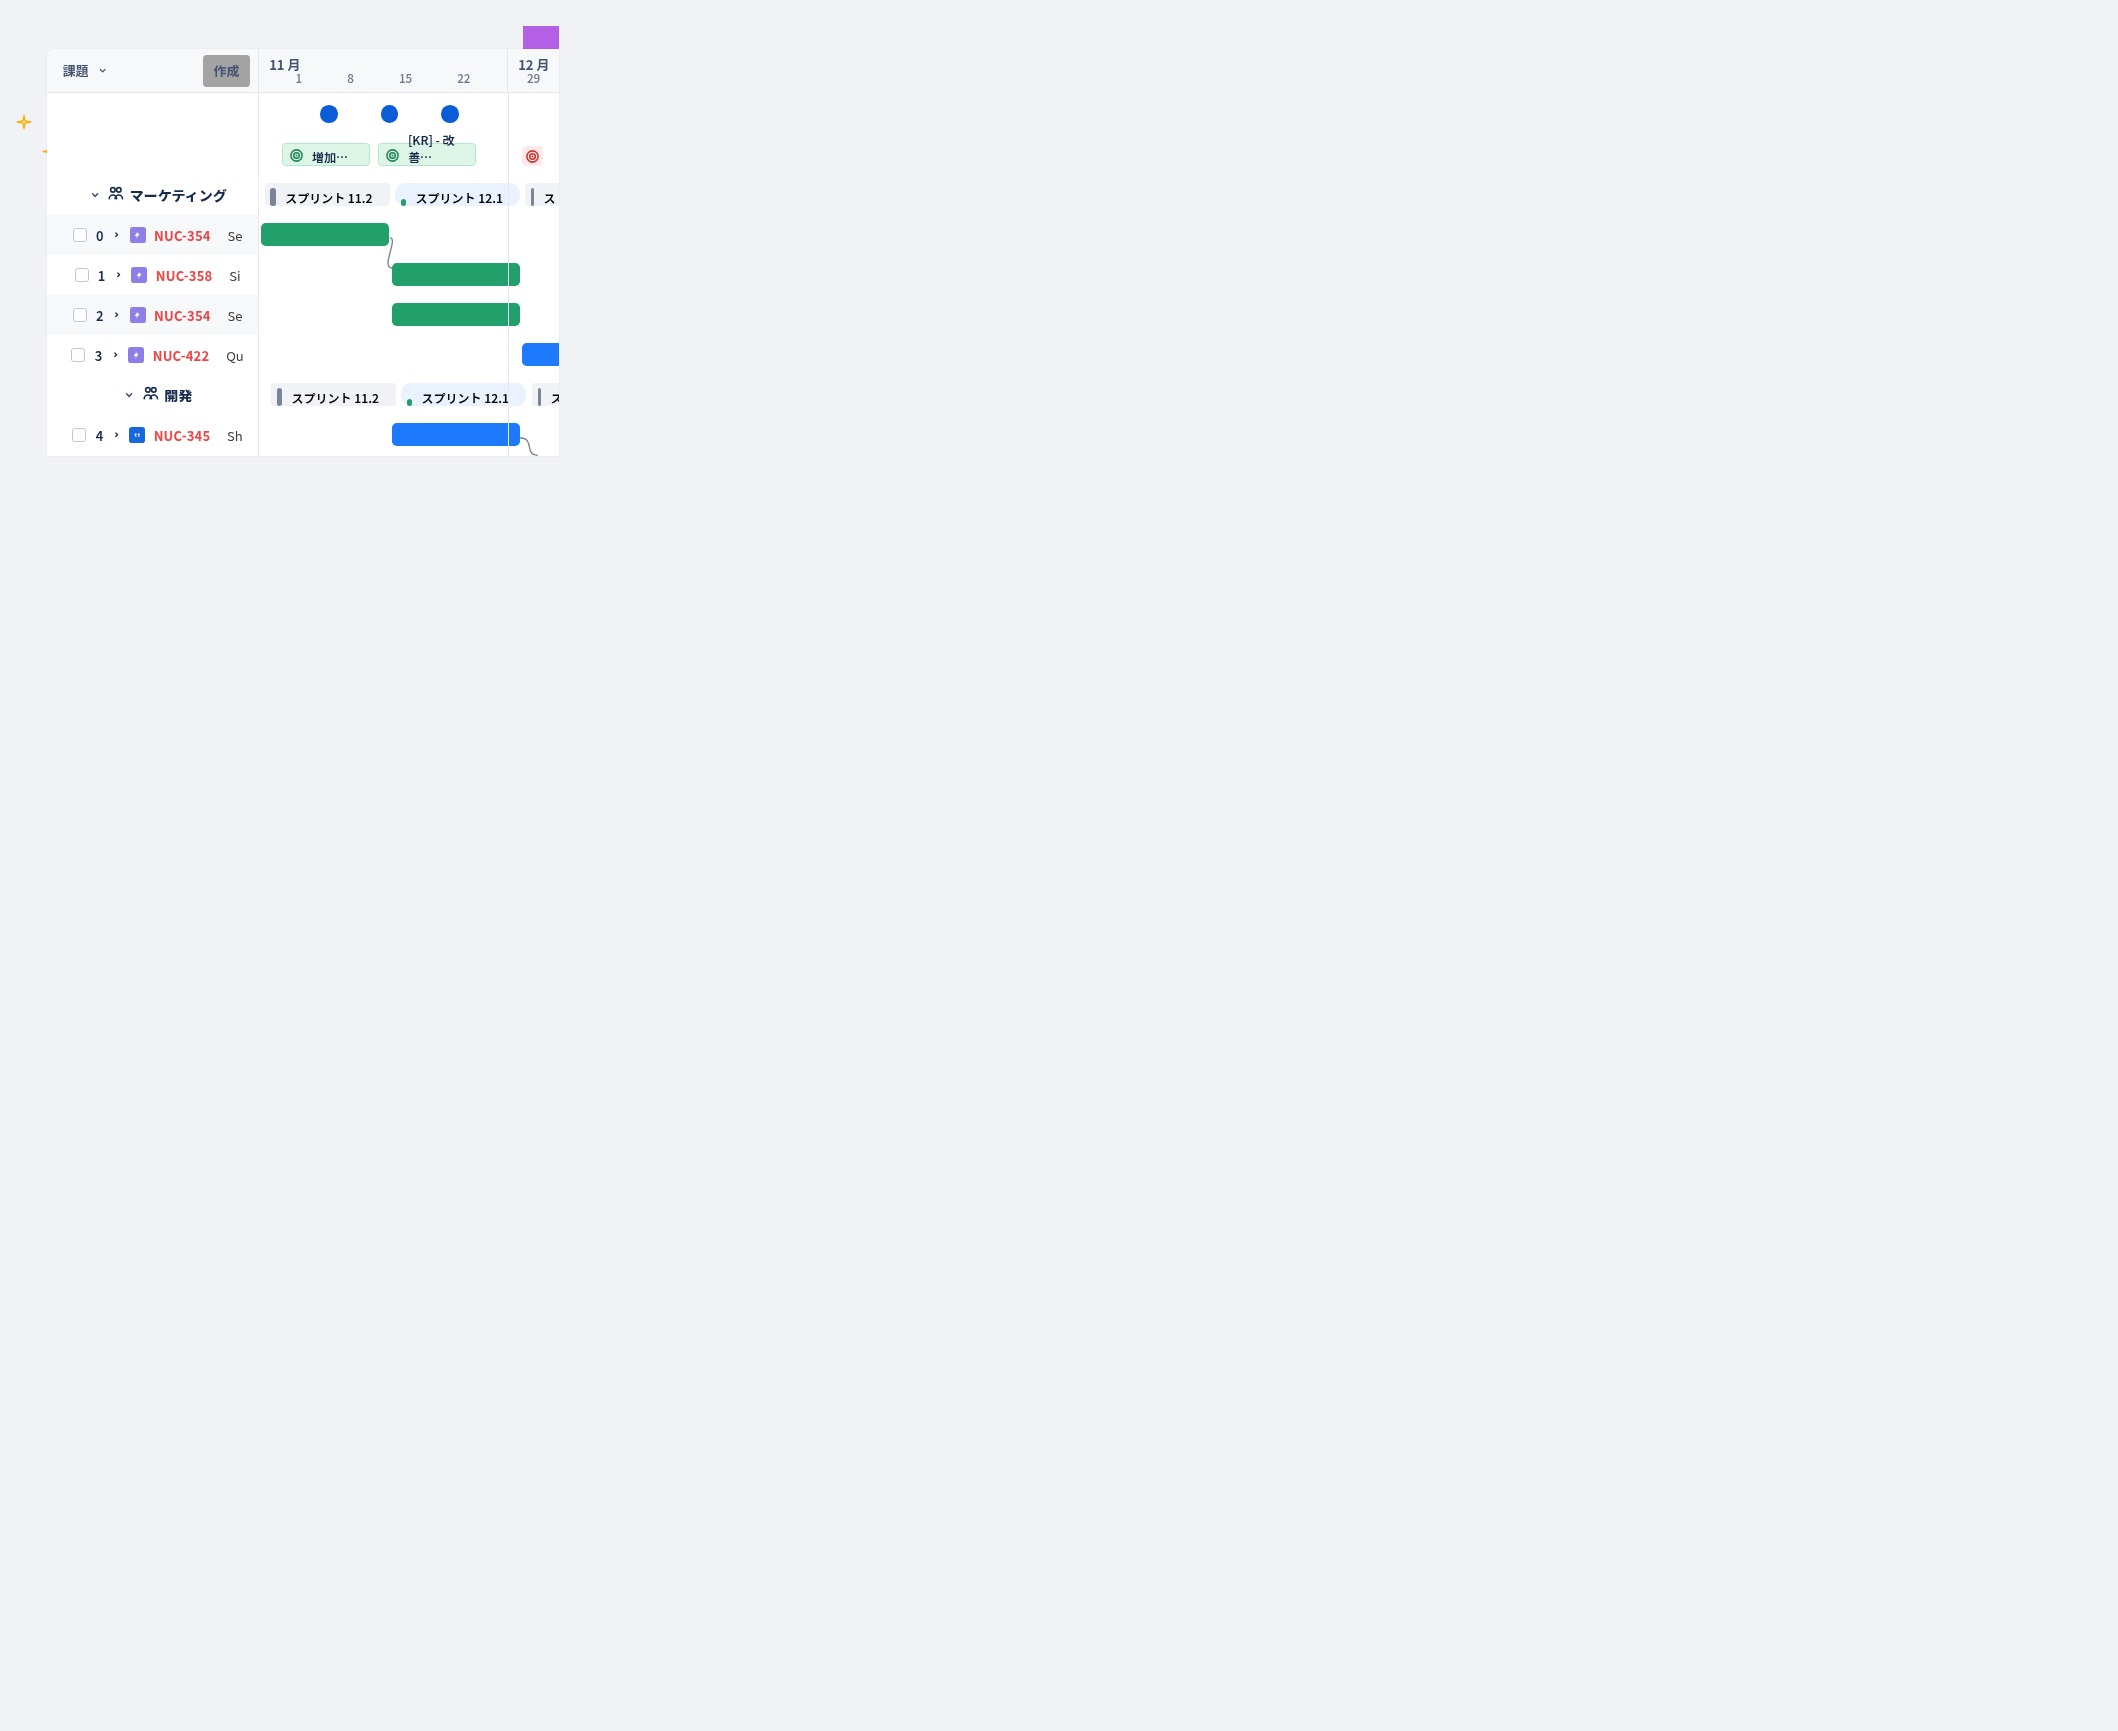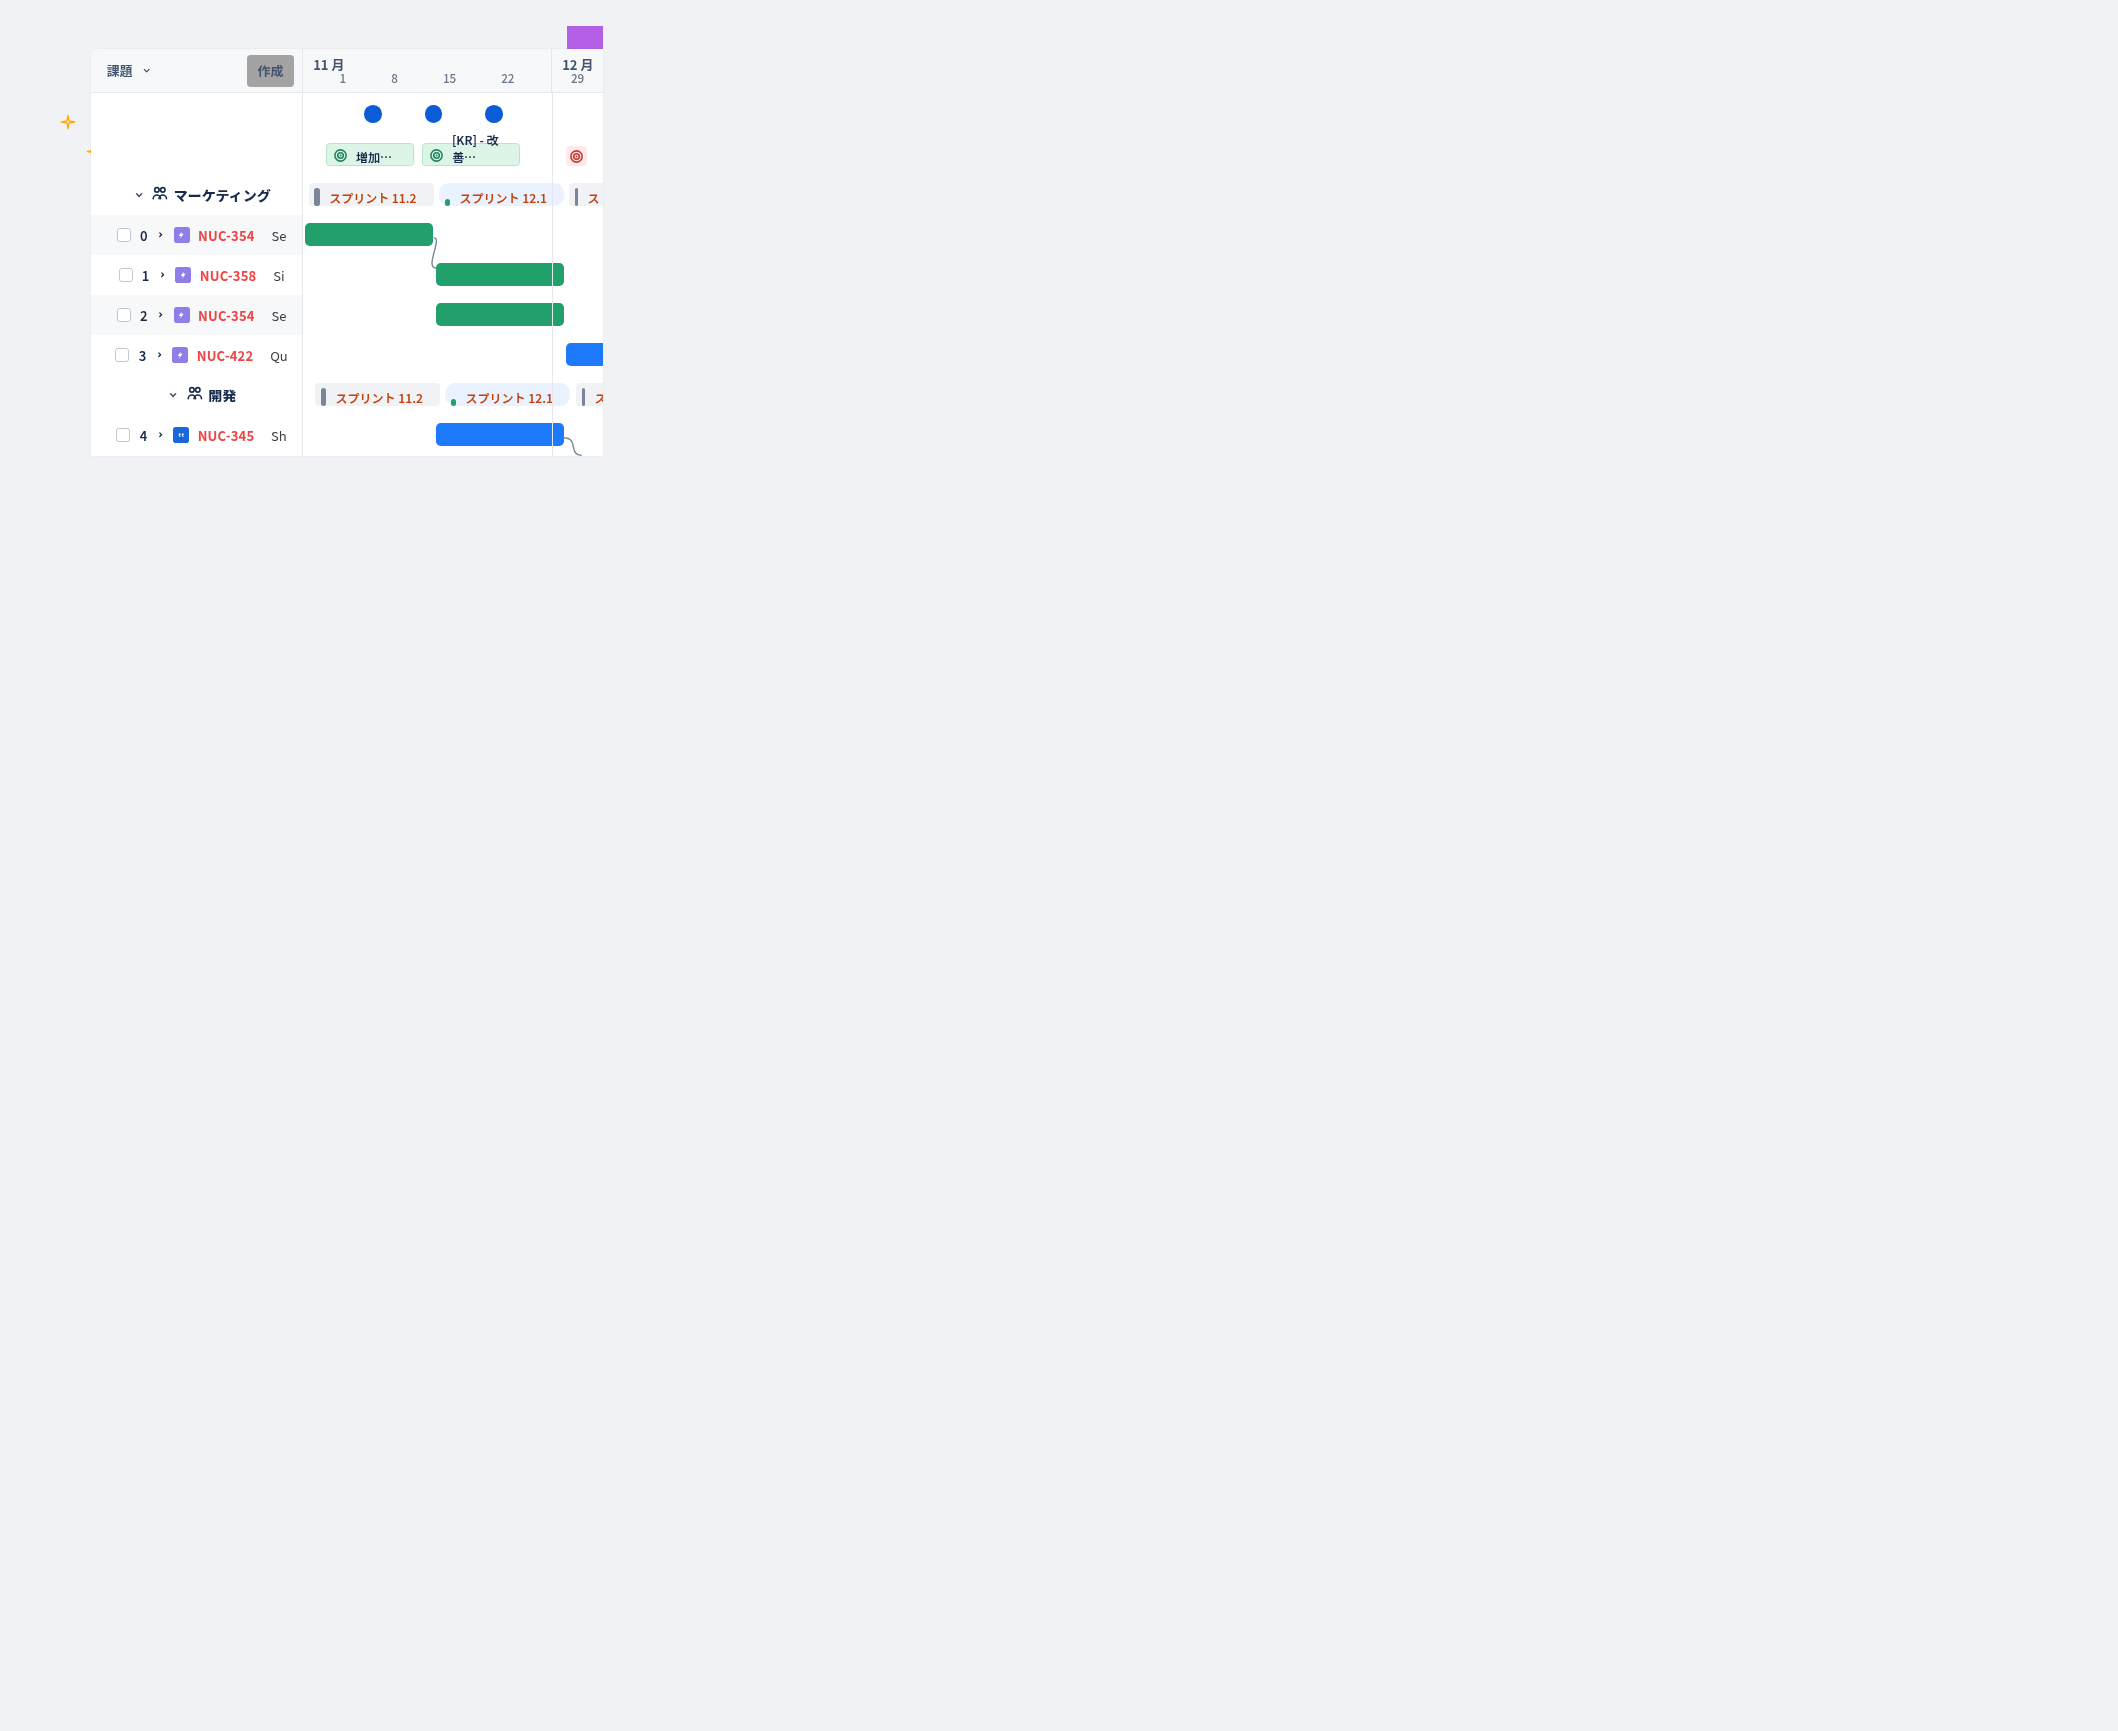--- a/index.html
+++ b/index.html
@@ -10,21 +10,20 @@
     overflow: hidden;
     font-size: 13px;
     color: #172b4d;
   }
 
   .viewport {
     position: relative;
     width: 559px;
     height: 456px;
     background: #f1f2f5;
-    margin-left: 44px;
   }
 
   
   .sparkles {
     position: absolute;
     left: 14px;
     top: 106px;
     pointer-events: none;
   }
   .sparkle {
@@ -169,21 +168,21 @@
   
   .tl-row { position:absolute; left:0; right:0; height:40px; }
   .pill {
     position:absolute; height:23px; border-radius:3.7px; display:flex; align-items:flex-end; padding:0 6.5px; gap:4.7px; font-weight:600; font-size:12px;
   }
   .goal-pill { background:#dcf5e7; border:0.9px solid #b3e7c9; color:#172b4d; padding-left:3.7px;}
   .goal-pill.red { background:#fff; border:none; padding:0;}
   .target-ic {
     width:20.5px; height:20.5px; border-radius:3.7px; background:#dcf5e7; display:flex; align-items:center; justify-content:center; flex:none;
   }
-  .sprint-pill { background:#f1f2f5; color:#c2410c; border-radius:3.7px; padding-left:8.4px;}
+  .sprint-pill { background:#f1f2f5; color:#000000; border-radius:3.7px; padding-left:8.4px;}
   .sprint-pill.active { background:#e9f2fe;border-radius:10px; }
   .sprint-pill .ind { width:5.6px; height:18.6px; border-radius:2.8px; background:#7a8698; margin-right:4.7px;}
   .sprint-pill.active .ind { height:21.4px; border-radius:3.3px; background:#e9f2fe; position:relative;}
   .sprint-pill.active .ind::after { content:""; position:absolute; bottom:0; left:0; width:5.6px; height:7.4px; background:#22a06b; border-radius:2.8px;}
   .bar {
     position:absolute; height:23px; border-radius:4.7px;
   }
   .bar.green { background:#22a06b; }
   .bar.blue  { background:#1d7afc; }
   .dot-row { position:absolute; left:0; right:0; top:4.7px; height:33px; display:flex; gap:43px; padding-left:61px; align-items:center;}

